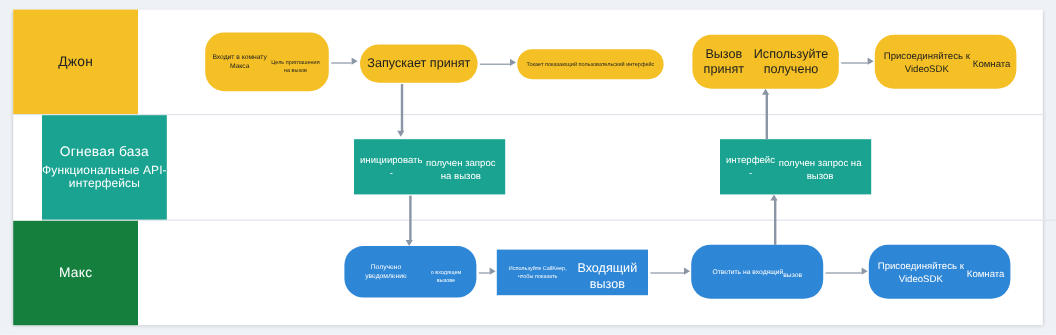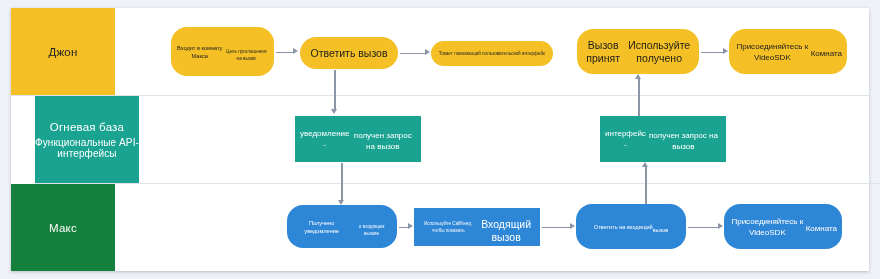--- a/index.html
+++ b/index.html
@@ -69,21 +69,21 @@
       <div class="lane-label">
         <div class="t1">Джон</div>
       </div>
 
       <div class="node pill n-yellow" style="left:160px;top:19px;width:103px;height:49px;">
         <div class="ln-sm">Входит в комнату Макса</div>
         <div class="ln-xs" style="margin-top:6px;">Цель приглашения на вызов</div>
       </div>
 
       <div class="node pill n-yellow" style="left:289px;top:29px;width:98px;height:32px;">
-        <div class="ln-big">Ответить вызов</div>
+        <div class="ln-big">Запускает принят</div>
       </div>
 
       <div class="node pill n-yellow" style="left:420px;top:33px;width:122px;height:25px;">
         <div class="ln-xs">Токает показающий пользовательский интерфейс</div>
       </div>
 
       <div class="node pill n-yellow" style="left:566px;top:21px;width:122px;height:45px;">
         <div class="ln-big">Вызов принят</div>
         <div class="ln-big">Используйте получено</div>
       </div>
@@ -103,21 +103,21 @@
       <div class="arrow arr-right" style="left:712px;top:40px;"></div>
     </div>
 
     <div class="lane lane-teal">
       <div class="lane-label">
         <div class="t1">Огневая база</div>
         <div class="t2">Функциональные API-интерфейсы</div>
       </div>
 
       <div class="node rect n-teal" style="left:260px;top:20px;width:126px;height:46px;">
-        <div class="ln-mid">уведомление -</div>
+        <div class="ln-mid">инициировать -</div>
         <div class="ln-mid" style="margin-top:4px;">получен запрос на вызов</div>
       </div>
 
       <div class="node rect n-teal" style="left:565px;top:20px;width:126px;height:46px;">
         <div class="ln-mid">интерфейс -</div>
         <div class="ln-mid" style="margin-top:4px;">получен запрос на вызов</div>
       </div>
     </div>
 
     <div class="lane lane-blue">

